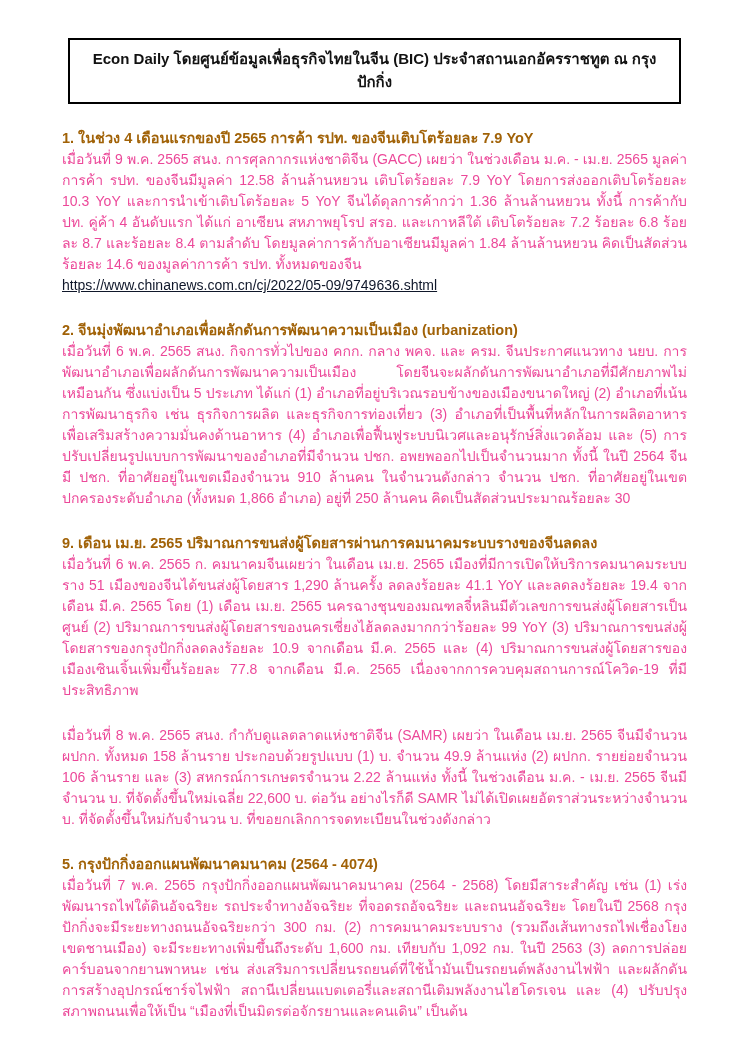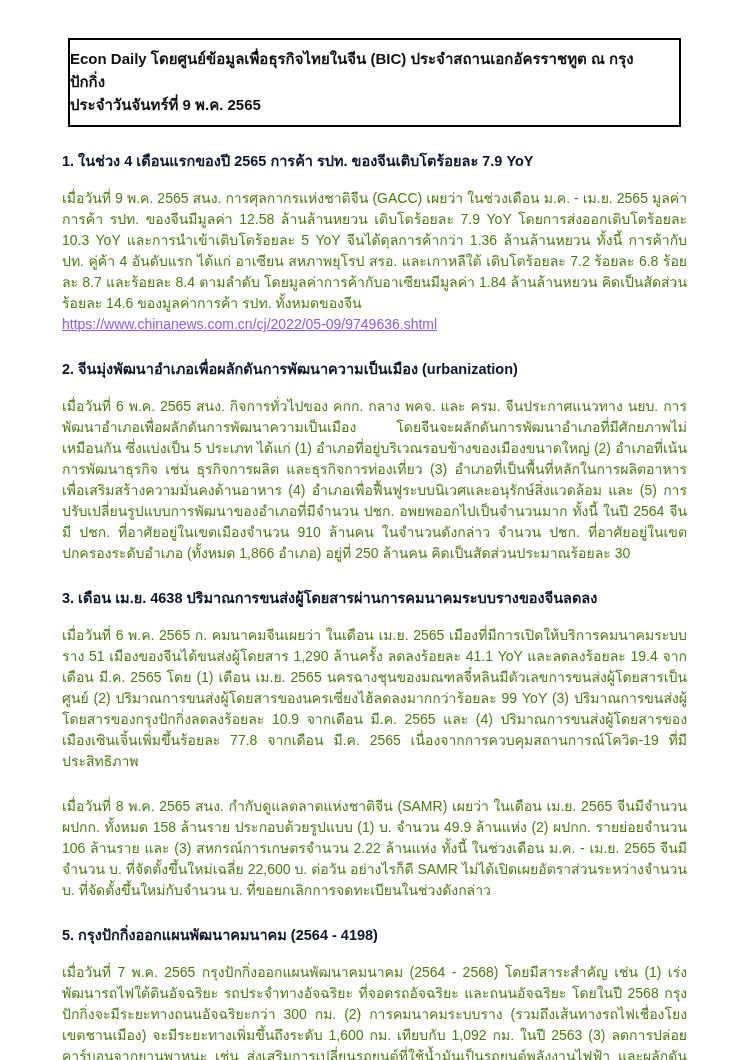--- a/index.html
+++ b/index.html
@@ -13,81 +13,80 @@
     width: 747px;
     height: 1060px;
     margin: 0 auto;
     background: #ffffff;
     padding: 38px 60px 0 62px;
     overflow: hidden;
   }
   .header-box {
     border: 2px solid #000000;
     margin: 0 6px;
-    padding: 7px 12px 9px 0;
+    padding: 7px 12px 9px 12px;
+    text-align: center;
   }
   .header-box .title-line {
     font-weight: bold;
     font-size: 15px;
     line-height: 23px;
     color: #111111;
   }
   .news { margin-top: 24px; }
   .news .h {
     font-size: 14.5px;
     font-weight: bold;
     line-height: 21px;
-    color: #0f172a;
+    color: #a16207;
   }
   .news .b {
     font-size: 14px;
     line-height: 21px;
     text-align: justify;
-    color: #4d7c0f;
-    margin-top: 16px;
+    color: #ec4899;
   }
   .news .u {
     display: inline-block;
     font-size: 14px;
     line-height: 21px;
-    color: #8b5cf6;
+    color: #0f172a;
     text-decoration: underline;
     cursor: pointer;
     word-break: break-all;
   }
 </style>
 </head>
 <body>
 
 <div class="page">
 
   <div class="header-box">
     <div class="title-line">Econ Daily โดยศูนย์ข้อมูลเพื่อธุรกิจไทยในจีน (BIC) ประจำสถานเอกอัครราชทูต ณ กรุงปักกิ่ง</div>
-    <div class="title-line">ประจำวันจันทร์ที่ 9 พ.ค. 2565</div>
   </div>
 
   <section class="news">
     <h2 class="h">1. ในช่วง 4 เดือนแรกของปี 2565 การค้า รปท. ของจีนเติบโตร้อยละ 7.9 YoY</h2>
     <p class="b">เมื่อวันที่ 9 พ.ค. 2565 สนง. การศุลกากรแห่งชาติจีน (GACC) เผยว่า ในช่วงเดือน ม.ค. - เม.ย. 2565 มูลค่าการค้า รปท. ของจีนมีมูลค่า 12.58 ล้านล้านหยวน เติบโตร้อยละ 7.9 YoY โดยการส่งออกเติบโตร้อยละ 10.3 YoY และการนำเข้าเติบโตร้อยละ 5 YoY จีนได้ดุลการค้ากว่า 1.36 ล้านล้านหยวน ทั้งนี้ การค้ากับ ปท. คู่ค้า 4 อันดับแรก ได้แก่ อาเซียน สหภาพยุโรป สรอ. และเกาหลีใต้ เติบโตร้อยละ 7.2 ร้อยละ 6.8 ร้อยละ 8.7 และร้อยละ 8.4 ตามลำดับ โดยมูลค่าการค้ากับอาเซียนมีมูลค่า 1.84 ล้านล้านหยวน คิดเป็นสัดส่วนร้อยละ 14.6 ของมูลค่าการค้า รปท. ทั้งหมดของจีน</p>
     <a class="u">https://www.chinanews.com.cn/cj/2022/05-09/9749636.shtml</a>
   </section>
 
   <section class="news">
     <h2 class="h">2. จีนมุ่งพัฒนาอำเภอเพื่อผลักดันการพัฒนาความเป็นเมือง (urbanization)</h2>
     <p class="b">เมื่อวันที่ 6 พ.ค. 2565 สนง. กิจการทั่วไปของ คกก. กลาง พคจ. และ ครม. จีนประกาศแนวทาง นยบ. การพัฒนาอำเภอเพื่อผลักดันการพัฒนาความเป็นเมือง โดยจีนจะผลักดันการพัฒนาอำเภอที่มีศักยภาพไม่เหมือนกัน ซึ่งแบ่งเป็น 5 ประเภท ได้แก่ (1) อำเภอที่อยู่บริเวณรอบข้างของเมืองขนาดใหญ่ (2) อำเภอที่เน้นการพัฒนาธุรกิจ เช่น ธุรกิจการผลิต และธุรกิจการท่องเที่ยว (3) อำเภอที่เป็นพื้นที่หลักในการผลิตอาหารเพื่อเสริมสร้างความมั่นคงด้านอาหาร (4) อำเภอเพื่อฟื้นฟูระบบนิเวศและอนุรักษ์สิ่งแวดล้อม และ (5) การปรับเปลี่ยนรูปแบบการพัฒนาของอำเภอที่มีจำนวน ปชก. อพยพออกไปเป็นจำนวนมาก ทั้งนี้ ในปี 2564 จีนมี ปชก. ที่อาศัยอยู่ในเขตเมืองจำนวน 910 ล้านคน ในจำนวนดังกล่าว จำนวน ปชก. ที่อาศัยอยู่ในเขตปกครองระดับอำเภอ (ทั้งหมด 1,866 อำเภอ) อยู่ที่ 250 ล้านคน คิดเป็นสัดส่วนประมาณร้อยละ 30</p>
   </section>
 
   <section class="news">
-    <h2 class="h">3. เดือน เม.ย. 4638 ปริมาณการขนส่งผู้โดยสารผ่านการคมนาคมระบบรางของจีนลดลง</h2>
+    <h2 class="h">9. เดือน เม.ย. 2565 ปริมาณการขนส่งผู้โดยสารผ่านการคมนาคมระบบรางของจีนลดลง</h2>
     <p class="b">เมื่อวันที่ 6 พ.ค. 2565 ก. คมนาคมจีนเผยว่า ในเดือน เม.ย. 2565 เมืองที่มีการเปิดให้บริการคมนาคมระบบราง 51 เมืองของจีนได้ขนส่งผู้โดยสาร 1,290 ล้านครั้ง ลดลงร้อยละ 41.1 YoY และลดลงร้อยละ 19.4 จากเดือน มี.ค. 2565 โดย (1) เดือน เม.ย. 2565 นครฉางชุนของมณฑลจี๋หลินมีตัวเลขการขนส่งผู้โดยสารเป็นศูนย์ (2) ปริมาณการขนส่งผู้โดยสารของนครเซี่ยงไฮ้ลดลงมากกว่าร้อยละ 99 YoY (3) ปริมาณการขนส่งผู้โดยสารของกรุงปักกิ่งลดลงร้อยละ 10.9 จากเดือน มี.ค. 2565 และ (4) ปริมาณการขนส่งผู้โดยสารของเมืองเซินเจิ้นเพิ่มขึ้นร้อยละ 77.8 จากเดือน มี.ค. 2565 เนื่องจากการควบคุมสถานการณ์โควิด-19 ที่มีประสิทธิภาพ</p>
   </section>
 
   <section class="news">
     <p class="b">เมื่อวันที่ 8 พ.ค. 2565 สนง. กำกับดูแลตลาดแห่งชาติจีน (SAMR) เผยว่า ในเดือน เม.ย. 2565 จีนมีจำนวน ผปกก. ทั้งหมด 158 ล้านราย ประกอบด้วยรูปแบบ (1) บ. จำนวน 49.9 ล้านแห่ง (2) ผปกก. รายย่อยจำนวน 106 ล้านราย และ (3) สหกรณ์การเกษตรจำนวน 2.22 ล้านแห่ง ทั้งนี้ ในช่วงเดือน ม.ค. - เม.ย. 2565 จีนมีจำนวน บ. ที่จัดตั้งขึ้นใหม่เฉลี่ย 22,600 บ. ต่อวัน อย่างไรก็ดี SAMR ไม่ได้เปิดเผยอัตราส่วนระหว่างจำนวน บ. ที่จัดตั้งขึ้นใหม่กับจำนวน บ. ที่ขอยกเลิกการจดทะเบียนในช่วงดังกล่าว</p>
   </section>
 
   <section class="news">
-    <h2 class="h">5. กรุงปักกิ่งออกแผนพัฒนาคมนาคม (2564 - 4198)</h2>
+    <h2 class="h">5. กรุงปักกิ่งออกแผนพัฒนาคมนาคม (2564 - 4074)</h2>
     <p class="b">เมื่อวันที่ 7 พ.ค. 2565 กรุงปักกิ่งออกแผนพัฒนาคมนาคม (2564 - 2568) โดยมีสาระสำคัญ เช่น (1) เร่งพัฒนารถไฟใต้ดินอัจฉริยะ รถประจำทางอัจฉริยะ ที่จอดรถอัจฉริยะ และถนนอัจฉริยะ โดยในปี 2568 กรุงปักกิ่งจะมีระยะทางถนนอัจฉริยะกว่า 300 กม. (2) การคมนาคมระบบราง (รวมถึงเส้นทางรถไฟเชื่องโยงเขตชานเมือง) จะมีระยะทางเพิ่มขึ้นถึงระดับ 1,600 กม. เทียบกับ 1,092 กม. ในปี 2563 (3) ลดการปล่อยคาร์บอนจากยานพาหนะ เช่น ส่งเสริมการเปลี่ยนรถยนต์ที่ใช้น้ำมันเป็นรถยนต์พลังงานไฟฟ้า และผลักดันการสร้างอุปกรณ์ชาร์จไฟฟ้า สถานีเปลี่ยนแบตเตอรี่และสถานีเติมพลังงานไฮโดรเจน และ (4) ปรับปรุงสภาพถนนเพื่อให้เป็น “เมืองที่เป็นมิตรต่อจักรยานและคนเดิน” เป็นต้น</p>
 
   </section>
 
 </div>
 
 </body></html>

